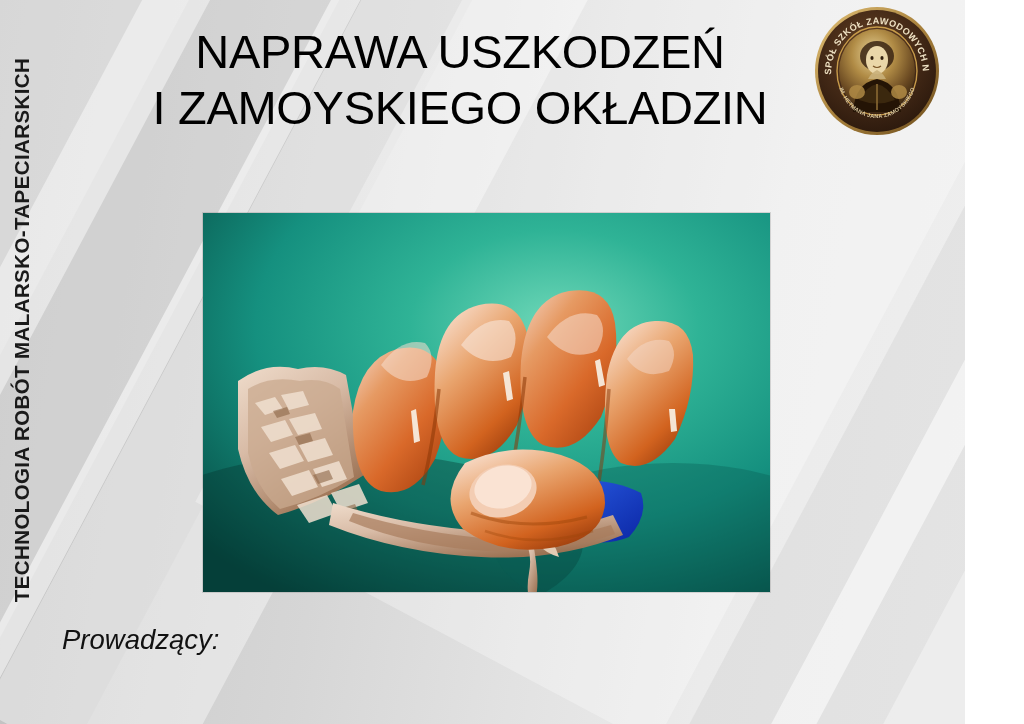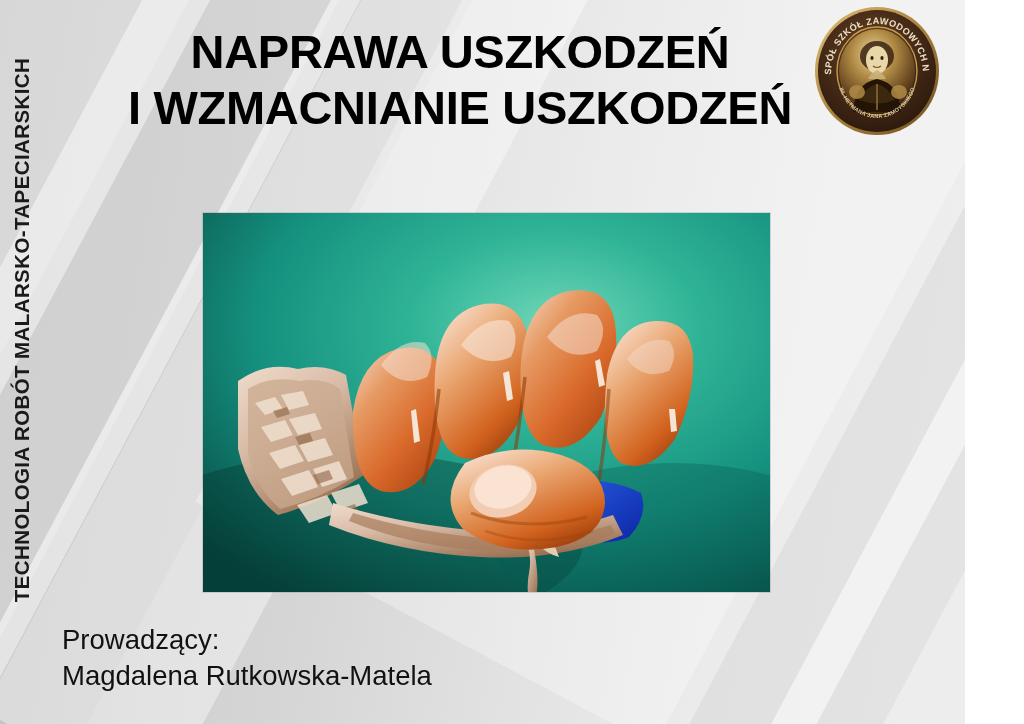--- a/index.html
+++ b/index.html
@@ -122,21 +122,21 @@
 
   
   #title {
     position: absolute;
     left: 120px;
     top: 24px;
     width: 680px;
     text-align: center;
     color: #000000;
     font-size: 47px;
-    font-weight: bold;
+    font-weight: normal;
     line-height: 56px;
     letter-spacing: -0.3px;
   }
   #title .tline { display: block; }
 
   
   #school-seal {
     position: absolute;
     left: 813px;
     top: 4px;
@@ -160,20 +160,21 @@
   
   #presenter {
     position: absolute;
     left: 62px;
     top: 622px;
     color: #111111;
     font-size: 27.5px;
     line-height: 36px;
     font-weight: normal;
     white-space: nowrap;
+    font-style: italic;
   }
   #presenter span { display: block; }
 </style>
 </head>
 <body>
 
 <div id="slide">
 
   <div class="band b1"></div>
   <div class="band b3"></div>
@@ -184,21 +185,21 @@
   <div class="band b6"></div>
   <div class="band b7"></div>
   <div class="band b8"></div>
 
   <div id="sidebar-label">
     <div class="vtext">TECHNOLOGIA ROBÓT MALARSKO-TAPECIARSKICH</div>
   </div>
 
   <div id="title">
     <span class="tline">NAPRAWA USZKODZEŃ</span>
-    <span class="tline">I WZMACNIANIE USZKODZEŃ</span>
+    <span class="tline">I ZAMOYSKIEGO OKŁADZIN</span>
   </div>
 
   <div id="school-seal">
     <svg width="128" height="132" viewBox="0 0 128 132">
       <defs>
         <radialGradient id="ringGrad" cx="45%" cy="35%" r="70%">
           <stop offset="0%" stop-color="#6b4526"></stop>
           <stop offset="55%" stop-color="#452a17"></stop>
           <stop offset="100%" stop-color="#2a180c"></stop>
         </radialGradient>
@@ -343,18 +344,17 @@
         </g>
       </g>
 
       <rect x="0" y="0" width="567" height="379" fill="none"></rect>
       <path d="M0,0 h567 v379 h-567 z" fill="url(#bgTeal)" opacity="0"></path>
     </svg>
   </div>
 
   <div id="presenter">
     <span>Prowadzący:</span>
-    <span>Magdalena Rutkowska-Matela</span>
   </div>
 
 </div>
 
 <div id="right-margin"></div>
 
 </body></html>

